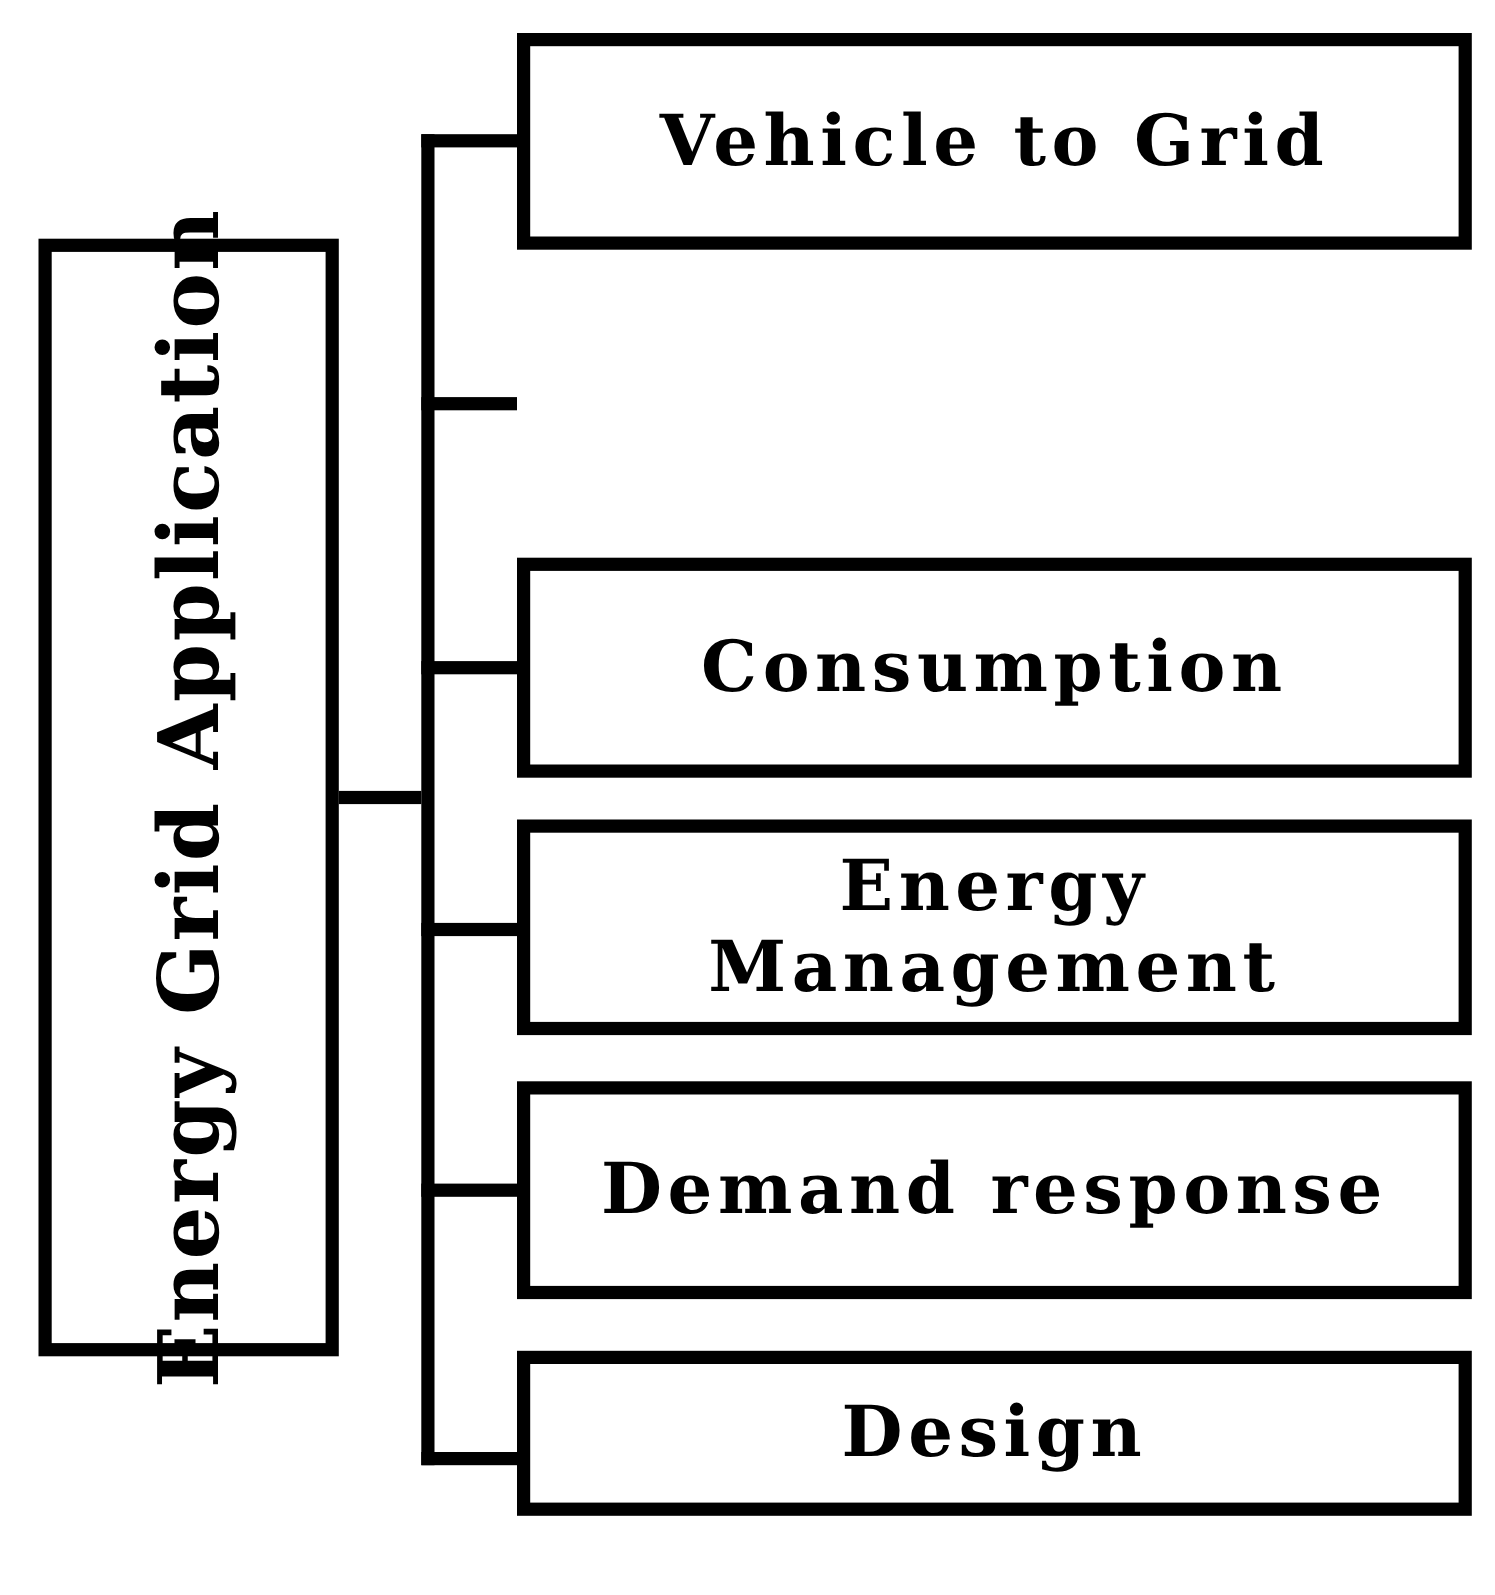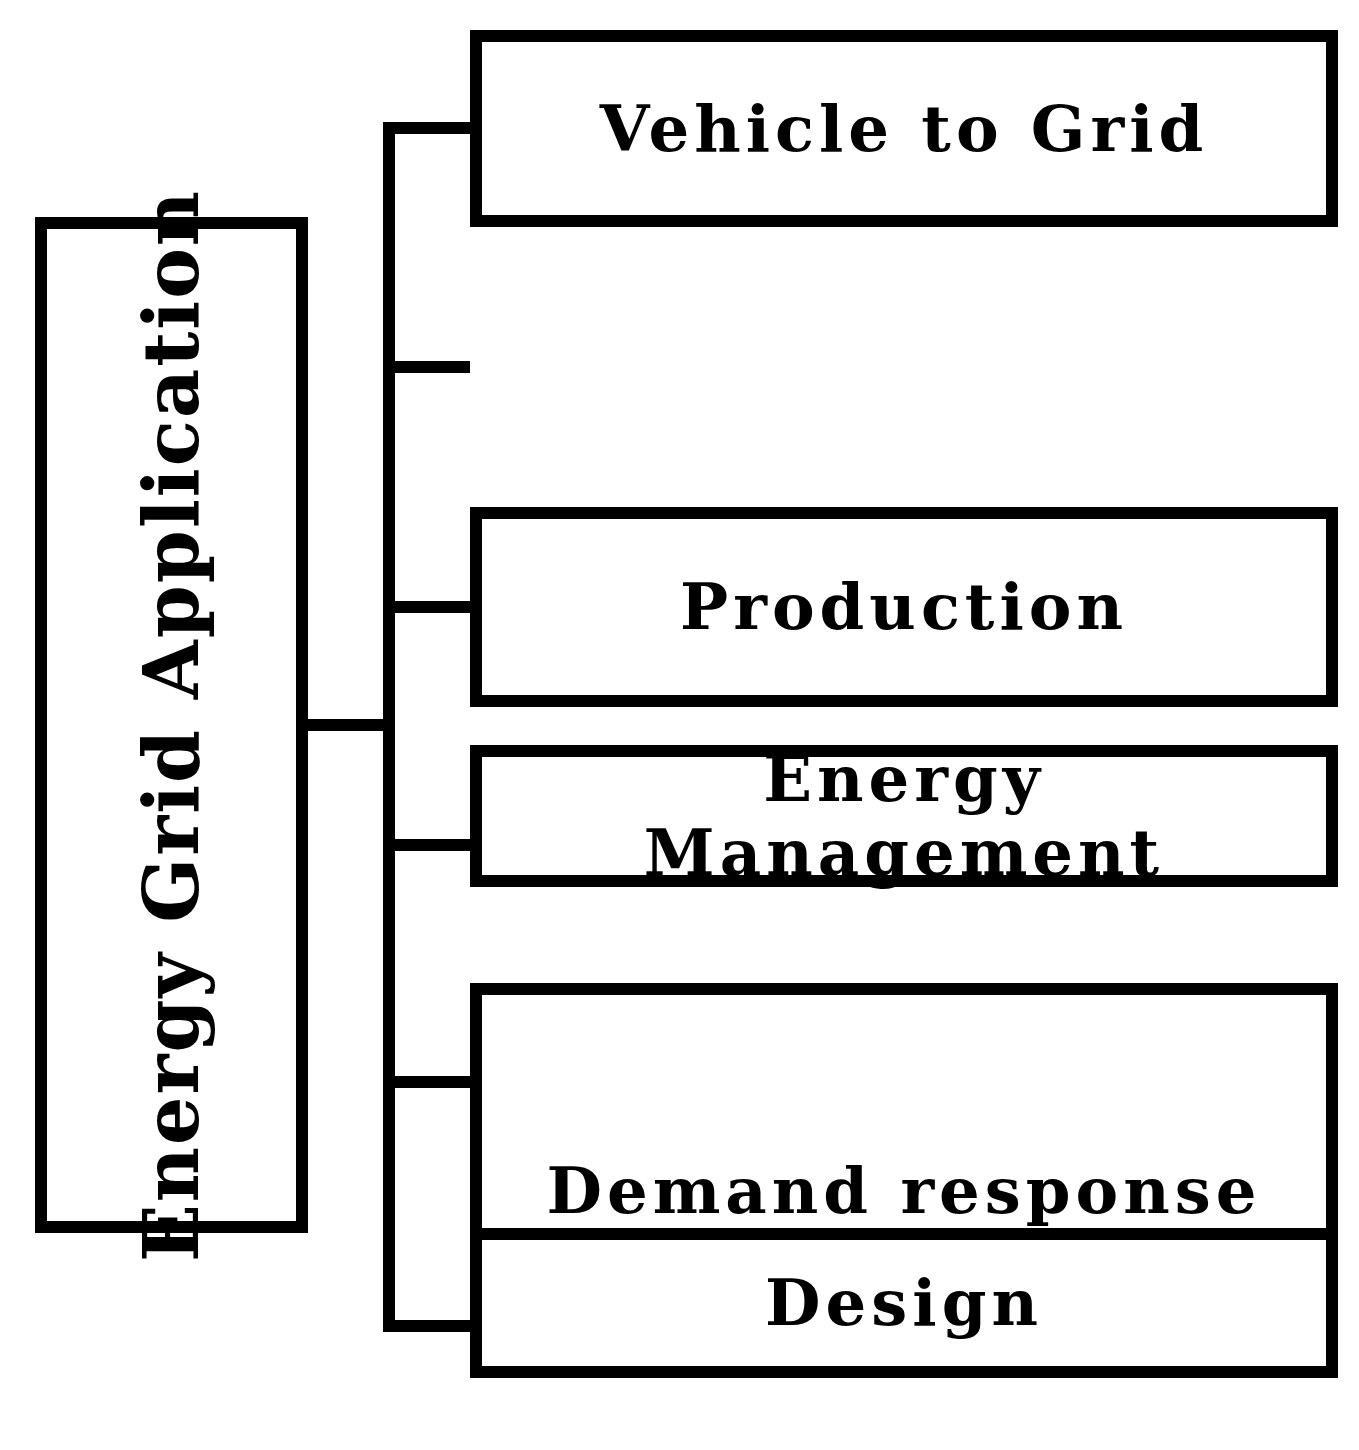--- a/index.html
+++ b/index.html
@@ -63,22 +63,22 @@
   .stub-1 { top: 122px; }
   .stub-2 { top: 361px; }
   .stub-3 { top: 601px; }
   .stub-4 { top: 839px; }
   .stub-5 { top: 1076px; }
   .stub-6 { top: 1320px; }
   
   .box-1 { top: 30px;   height: 197px; }
   .box-2 { top: 265px;  height: 205px; }
   .box-3 { top: 507px;  height: 200px; }
-  .box-4 { top: 745px;  height: 142px; }
-  .box-5 { top: 983px;  height: 257px; align-items: flex-end; }
+  .box-4 { top: 745px;  height: 196px; }
+  .box-5 { top: 983px;  height: 198px; }
   .box-6 { top: 1228px; height: 150px; }
 </style>
 </head>
 <body>
 
 <div class="canvas">
 
   <div class="node root-node">
     <span class="root-label">Energy Grid Application</span>
   </div>
@@ -91,21 +91,21 @@
   <div class="line stub stub-4"></div>
   <div class="line stub stub-5"></div>
   <div class="line stub stub-6"></div>
 
   <div class="node child-node box-1">
     <span class="child-label">Vehicle to Grid</span>
   </div>
 
 
   <div class="node child-node box-3">
-    <span class="child-label">Production</span>
+    <span class="child-label">Consumption</span>
   </div>
 
   <div class="node child-node box-4">
     <span class="child-label">Energy
 Management</span>
   </div>
 
   <div class="node child-node box-5">
     <span class="child-label">Demand response</span>
   </div>

